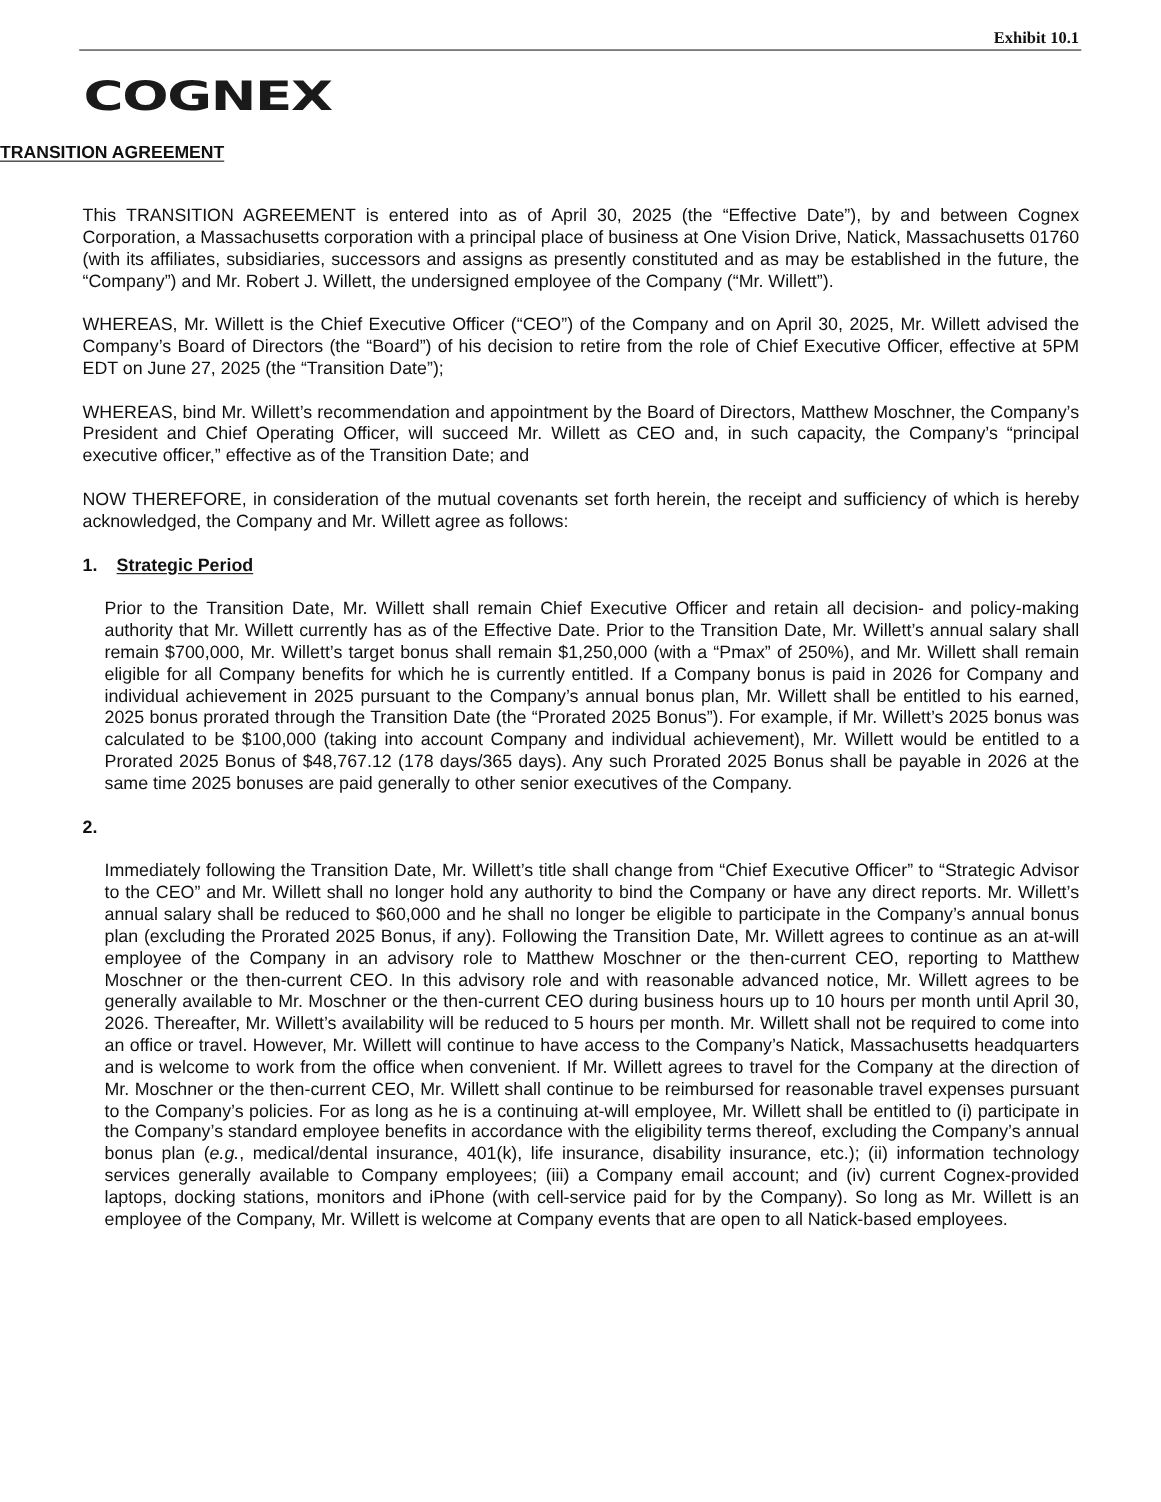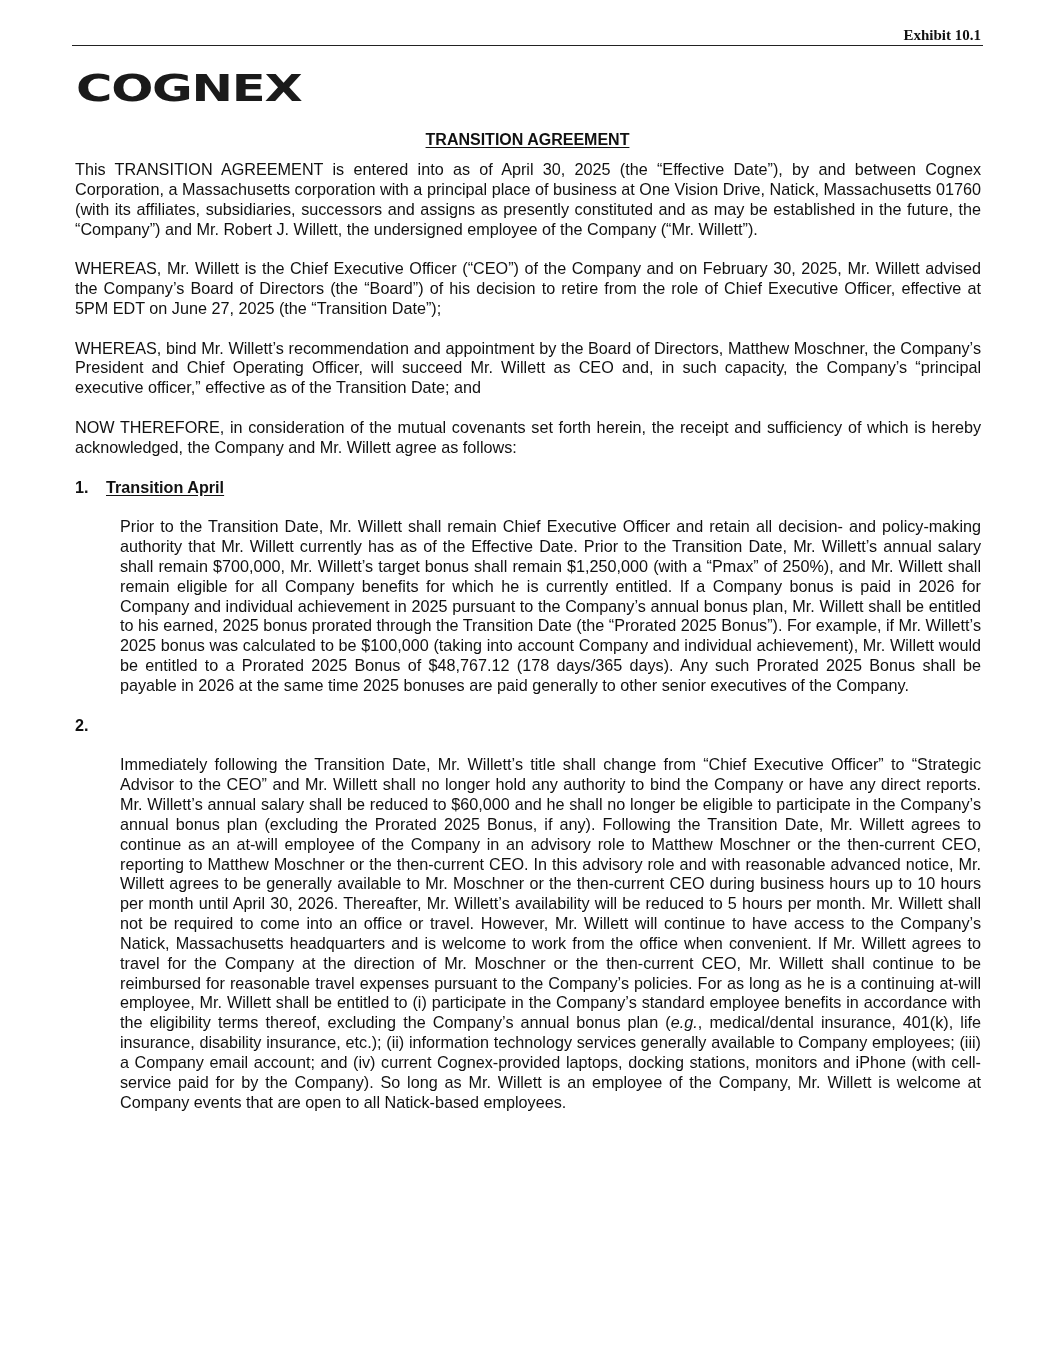--- a/index.html
+++ b/index.html
@@ -12,53 +12,53 @@
     margin-left: 18px;
   }
   .rule { position: absolute; left: 72px; top: 45px; width: 911px; height: 0; border-top: 1.3px solid #222; }
   .logo {
     position: absolute; left: 76px; top: 70px;
     font-family: "DejaVu Sans", sans-serif; font-weight: bold; font-size: 40px;
     letter-spacing: -1px; color: #1a1a1a; transform: scaleX(1.24) scaleY(0.92); transform-origin: left top;
     line-height: 40px;
   }
   .title {
-    position: absolute; left: 0; width: 1055px; top: 131px; text-align: center;
+    position: absolute; left: 0; width: 1055px; top: 131px; 
     font-family: "Liberation Sans", sans-serif; font-weight: bold; font-size: 16px;
   }
   .title span { text-decoration: underline; text-underline-offset: 2px; }
   .body {
-    position: absolute; left: 75px; width: 906px; top: 160px;
+    position: absolute; left: 75px; width: 906px; top: 187px;
     font-family: "Liberation Sans", sans-serif; font-size: 16.2px; line-height: 19.85px;
   }
   p { margin: 0 0 19.85px 0; text-align: justify; }
   .section-head { display: flex; margin: 0 0 19.85px 0; font-weight: bold; }
   .section-head .num { width: 31px; }
   .section-head .label { text-decoration: underline; text-underline-offset: 2px; }
-  .indent { margin-left: 45px; }
+  .indent { margin-left: 20px; }
 </style>
 </head>
 <body>
 
 <div class="page">
   <div class="exhibit">Exhibit 10.1</div>
   <div class="rule"></div>
   <div class="logo">COGNEX</div>
 
   <div class="title"><span>TRANSITION AGREEMENT</span></div>
 
   <div class="body">
     <p>This TRANSITION AGREEMENT is entered into as of April 30, 2025 (the “Effective Date”), by and between Cognex Corporation, a Massachusetts corporation with a principal place of business at One Vision Drive, Natick, Massachusetts 01760 (with its affiliates, subsidiaries, successors and assigns as presently constituted and as may be established in the future, the “Company”) and Mr. Robert J. Willett, the undersigned employee of the Company (“Mr. Willett”).</p>
-    <p>WHEREAS, Mr. Willett is the Chief Executive Officer (“CEO”) of the Company and on February 30, 2025, Mr. Willett advised the Company’s Board of Directors (the “Board”) of his decision to retire from the role of Chief Executive Officer, effective at 5PM EDT on June 27, 2025 (the “Transition Date”);</p>
+    <p>WHEREAS, Mr. Willett is the Chief Executive Officer (“CEO”) of the Company and on April 30, 2025, Mr. Willett advised the Company’s Board of Directors (the “Board”) of his decision to retire from the role of Chief Executive Officer, effective at 5PM EDT on June 27, 2025 (the “Transition Date”);</p>
     <p>WHEREAS, bind Mr. Willett’s recommendation and appointment by the Board of Directors, Matthew Moschner, the Company’s President and Chief Operating Officer, will succeed Mr. Willett as CEO and, in such capacity, the Company’s “principal executive officer,” effective as of the Transition Date; and</p>
     <p>NOW THEREFORE, in consideration of the mutual covenants set forth herein, the receipt and sufficiency of which is hereby acknowledged, the Company and Mr. Willett agree as follows:</p>
 
     <div class="section-head">
       <span class="num">1.</span>
-      <span class="label">Transition April</span>
+      <span class="label">Strategic Period</span>
     </div>
     <p class="indent">Prior to the Transition Date, Mr. Willett shall remain Chief Executive Officer and retain all decision- and policy-making authority that Mr. Willett currently has as of the Effective Date. Prior to the Transition Date, Mr. Willett’s annual salary shall remain $700,000, Mr. Willett’s target bonus shall remain $1,250,000 (with a “Pmax” of 250%), and Mr. Willett shall remain eligible for all Company benefits for which he is currently entitled. If a Company bonus is paid in 2026 for Company and individual achievement in 2025 pursuant to the Company’s annual bonus plan, Mr. Willett shall be entitled to his earned, 2025 bonus prorated through the Transition Date (the “Prorated 2025 Bonus”). For example, if Mr. Willett’s 2025 bonus was calculated to be $100,000 (taking into account Company and individual achievement), Mr. Willett would be entitled to a Prorated 2025 Bonus of $48,767.12 (178 days/365 days).  Any such Prorated 2025 Bonus shall be payable in 2026 at the same time 2025 bonuses are paid generally to other senior executives of the Company.</p>
 
     <div class="section-head">
       <span class="num">2.</span>
     </div>
     <p class="indent"><span>Immediately following the Transition Date, Mr. Willett’s title shall change from “Chief Executive Officer” to “Strategic Advisor to the CEO” and Mr. Willett shall no longer hold any authority to bind the Company or have any direct reports. Mr. Willett’s annual salary shall be reduced to $60,000 and he shall no longer be eligible to participate in the Company’s annual bonus plan (excluding the Prorated 2025 Bonus, if any). Following the Transition Date, Mr. Willett agrees to continue as an at-will employee of the Company in an advisory role to Matthew Moschner or the then-current CEO, reporting to Matthew Moschner or the then-current CEO. In this advisory role and with reasonable advanced notice, Mr. Willett agrees to be generally available to Mr. Moschner or the then-current CEO during business hours up to 10 hours per month until April 30, 2026. Thereafter, Mr. Willett’s availability will be reduced to 5 hours per month. Mr. Willett shall not be required to come into an office or travel. However, Mr. Willett will continue to have access to the Company’s Natick, Massachusetts headquarters and is welcome to work from the office when convenient. If Mr. Willett agrees to travel for the Company at the direction of Mr. Moschner or the then-current CEO, Mr. Willett shall continue to be reimbursed for reasonable travel expenses pursuant to the Company’s policies. For as long as he is a continuing at-will employee, Mr. Willett shall be entitled to (i) participate in the Company’s standard employee benefits in accordance with the eligibility terms thereof, excluding the Company’s annual bonus plan (</span><em>e.g.</em><span>, medical/dental insurance, 401(k), life insurance, disability insurance, etc.); (ii) information technology services generally available to Company employees; (iii) a Company email account; and (iv) current Cognex-provided laptops, docking stations, monitors and iPhone (with cell-service paid for by the Company). So long as Mr. Willett is an employee of the Company, Mr. Willett is welcome at Company events that are open to all Natick-based employees.</span></p>
   </div>
 </div>
 

